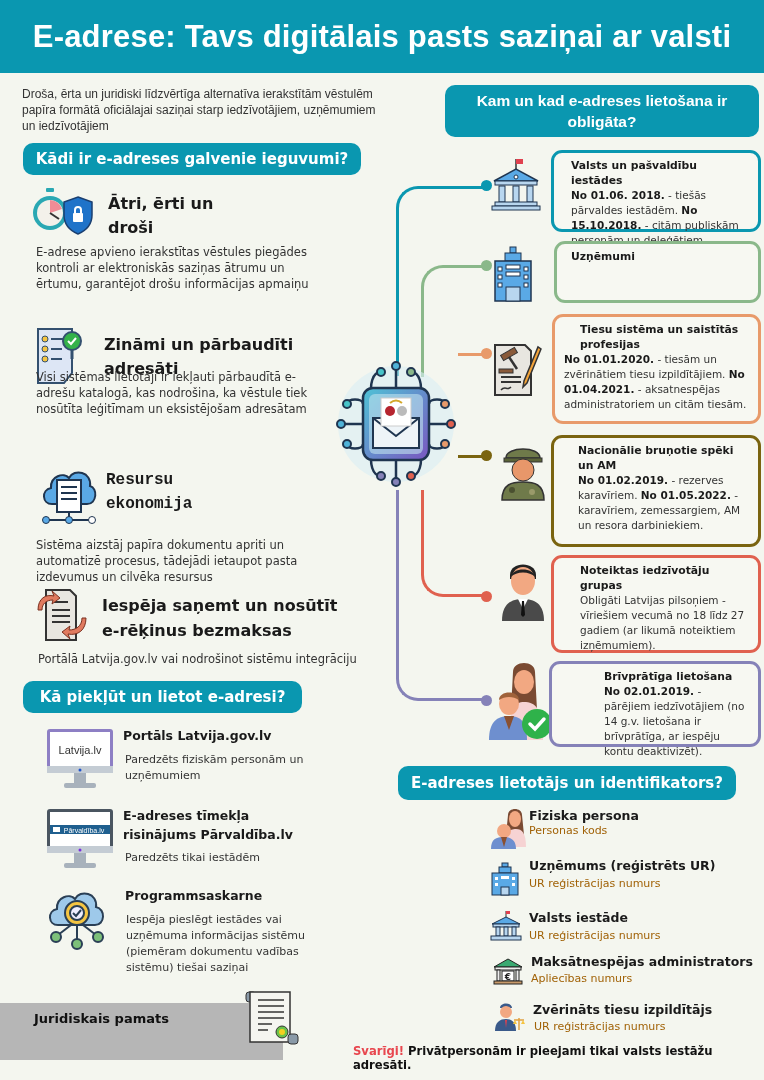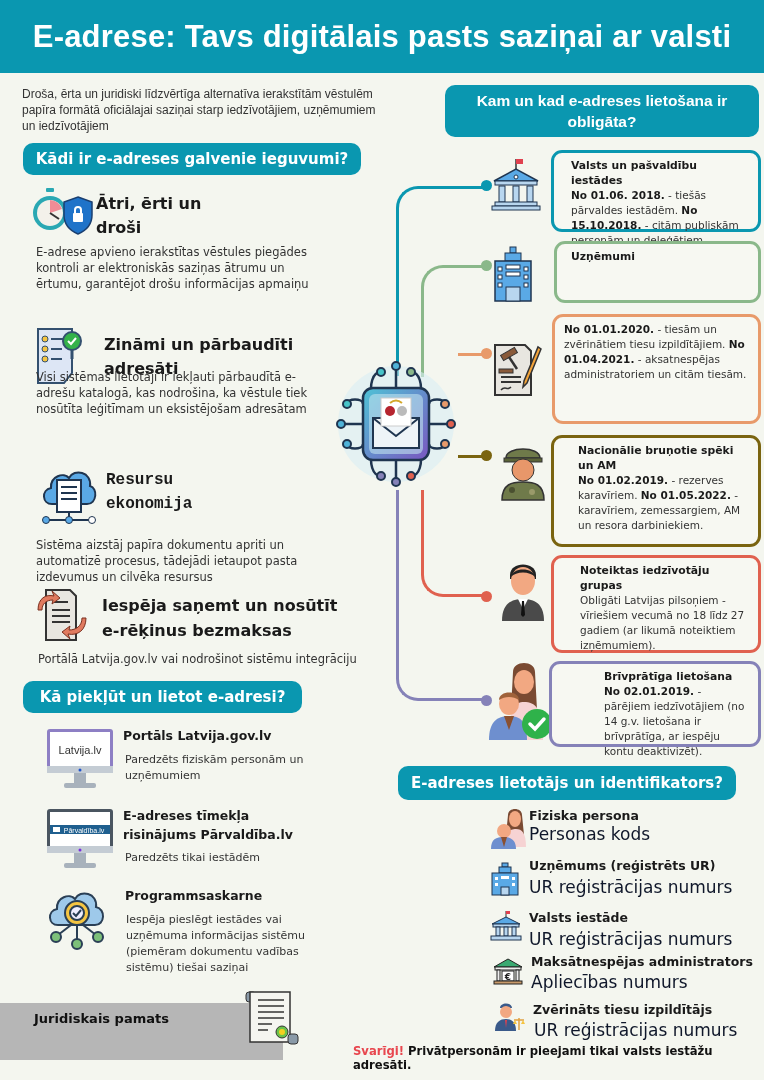--- a/index.html
+++ b/index.html
@@ -44,21 +44,21 @@
     }
     .mcard .t { font-weight: 700; color: #1a1a1a; font-size: 10.8px; }
     .mcard b { color: #1a1a1a; }
 
     .conn { position: absolute; border-style: solid; }
 
     .access-title { position: absolute; font-weight: 700; font-size: 12.5px; line-height: 19px; color: #1a1a1a; }
     .access-text { position: absolute; font-size: 11px; line-height: 16px; color: #333; }
 
     .user-title { position: absolute; font-weight: 700; font-size: 12.5px; color: #1a1a1a; }
-    .user-sub { position: absolute; font-size: 17px; color: #0f172a; }
+    .user-sub { position: absolute; font-size: 11px; color: #a16207; }
 
     .legal {
       position: absolute; left: 0; top: 1003px; width: 283px; height: 57px; background: #b6b6b6;
     }
     .legal .lt { position: absolute; left: 34px; top: 8px; font-weight: 700; font-size: 13px; color: #111; }
     .legal .lx { position: absolute; left: 32px; top: 26px; width: 250px; font-family: "Liberation Sans", sans-serif; font-size: 10.5px; line-height: 15px; color: #222; }
 
     .important {
       position: absolute; left: 353px; top: 1044px; font-weight: 700; font-size: 11.6px; color: #111;
     }
@@ -80,21 +80,21 @@
     <rect x="14" y="1" width="8" height="4" rx="1" fill="#2aa8b3"></rect>
     <circle cx="18" cy="26" r="17" fill="#2aa8b3"></circle>
     <circle cx="18" cy="26" r="13" fill="#f3f1ea"></circle>
     <path d="M18 26 L18 13 A13 13 0 0 1 30 22 Z" fill="#f08c96"></path>
     <line x1="18" y1="26" x2="27" y2="32" stroke="#333" stroke-width="2"></line>
     <path d="M46 10 L60 15 L60 28 C60 38 53 44 46 47 C39 44 32 38 32 28 L32 15 Z" fill="#1f73c9" stroke="#1a3f70" stroke-width="1.5"></path>
     <rect x="41" y="26" width="10" height="9" rx="1" fill="#fff"></rect>
     <path d="M43 26 V23 a3 3 0 0 1 6 0 V26" stroke="#fff" stroke-width="2" fill="none"></path>
   </svg>
 </div>
-<div class="benefit-title" style="left:96px;top:192px;width:120px;">Ātri, ērti un droši</div>
+<div class="benefit-title" style="left:108px;top:192px;width:120px;">Ātri, ērti un droši</div>
 <div class="benefit-text" style="left:36px;top:244px;width:280px;">E-adrese apvieno ierakstītas vēstules piegādes kontroli ar elektroniskās saziņas ātrumu un ērtumu, garantējot drošu informācijas apmaiņu</div>
 
 <div class="icon" style="left:36px;top:327px;width:48px;height:58px;">
   <svg width="48" height="58" viewBox="0 0 48 58">
     <path d="M2 2 H36 V46 L28 56 H2 Z" fill="#dde6f5" stroke="#33506f" stroke-width="2"></path>
     <circle cx="9" cy="12" r="3" fill="#f5c542" stroke="#33506f"></circle>
     <circle cx="9" cy="22" r="3" fill="#f5c542" stroke="#33506f"></circle>
     <circle cx="9" cy="32" r="3" fill="#f5c542" stroke="#33506f"></circle>
     <line x1="15" y1="12" x2="28" y2="12" stroke="#33506f" stroke-width="2"></line>
     <line x1="15" y1="22" x2="26" y2="22" stroke="#33506f" stroke-width="2"></line>
@@ -249,20 +249,21 @@
     <rect x="8" y="8" width="16" height="6" transform="rotate(-30 16 11)" fill="#8a5a3a" stroke="#333"></rect>
     <line x1="16" y1="14" x2="24" y2="26" stroke="#333" stroke-width="2.5"></line>
     <rect x="6" y="26" width="14" height="4" fill="#8a5a3a" stroke="#333"></rect>
     <line x1="8" y1="34" x2="28" y2="34" stroke="#333" stroke-width="2"></line>
     <line x1="8" y1="39" x2="28" y2="39" stroke="#333" stroke-width="2"></line>
     <path d="M8 47 C12 42 14 48 18 44" stroke="#333" stroke-width="1.5" fill="none"></path>
     <path d="M48 6 L34 40 L30 44 L31 38 L45 4 Z" fill="#f2a33a" stroke="#333" stroke-width="1.5"></path>
   </svg>
 </div>
 <div class="mcard" style="left:528px;top:314px;width:209px;height:110px;border-color:#e89a6a;padding-left:25px;">
+  <div class="t">Tiesu sistēma un saistītās profesijas</div>
   <div style="margin-left:-16px;"><b>No 01.01.2020.</b><span> - tiesām un zvērinātiem tiesu izpildītājiem. </span><b>No 01.04.2021.</b><span> - aksatnespējas administratoriem un citām tiesām.</span></div>
 </div>
 
 <div class="icon" style="left:500px;top:444px;width:46px;height:58px;">
   <svg width="46" height="58" viewBox="0 0 46 58">
     <path d="M6 14 C6 2 40 2 40 14 Z" fill="#6f7a4a" stroke="#333" stroke-width="1.5"></path>
     <rect x="4" y="14" width="38" height="4" fill="#5a6338" stroke="#333"></rect>
     <ellipse cx="23" cy="26" rx="11" ry="11" fill="#e8976a" stroke="#333"></ellipse>
     <path d="M2 56 C2 40 12 38 23 38 C34 38 44 40 44 56 Z" fill="#6f7a4a" stroke="#333" stroke-width="1.5"></path>
     <circle cx="12" cy="46" r="3" fill="#4a5030"></circle>

